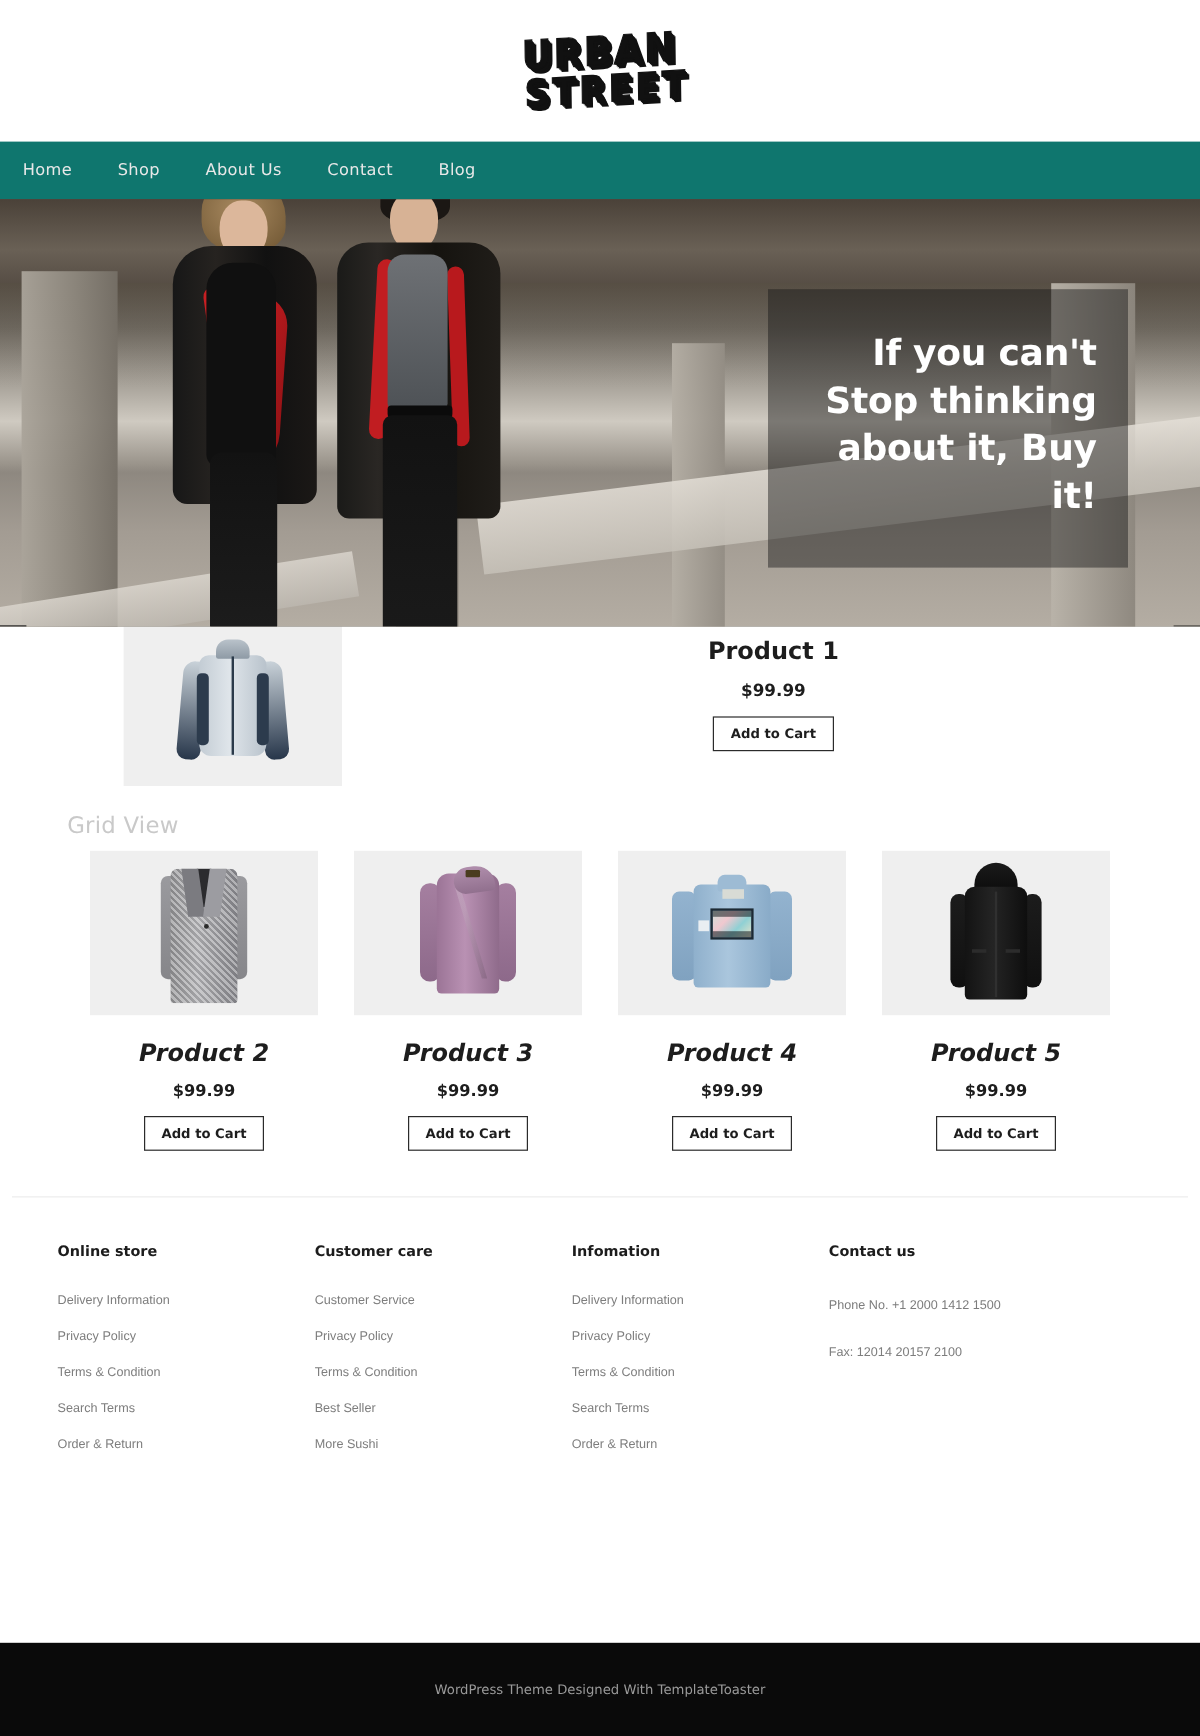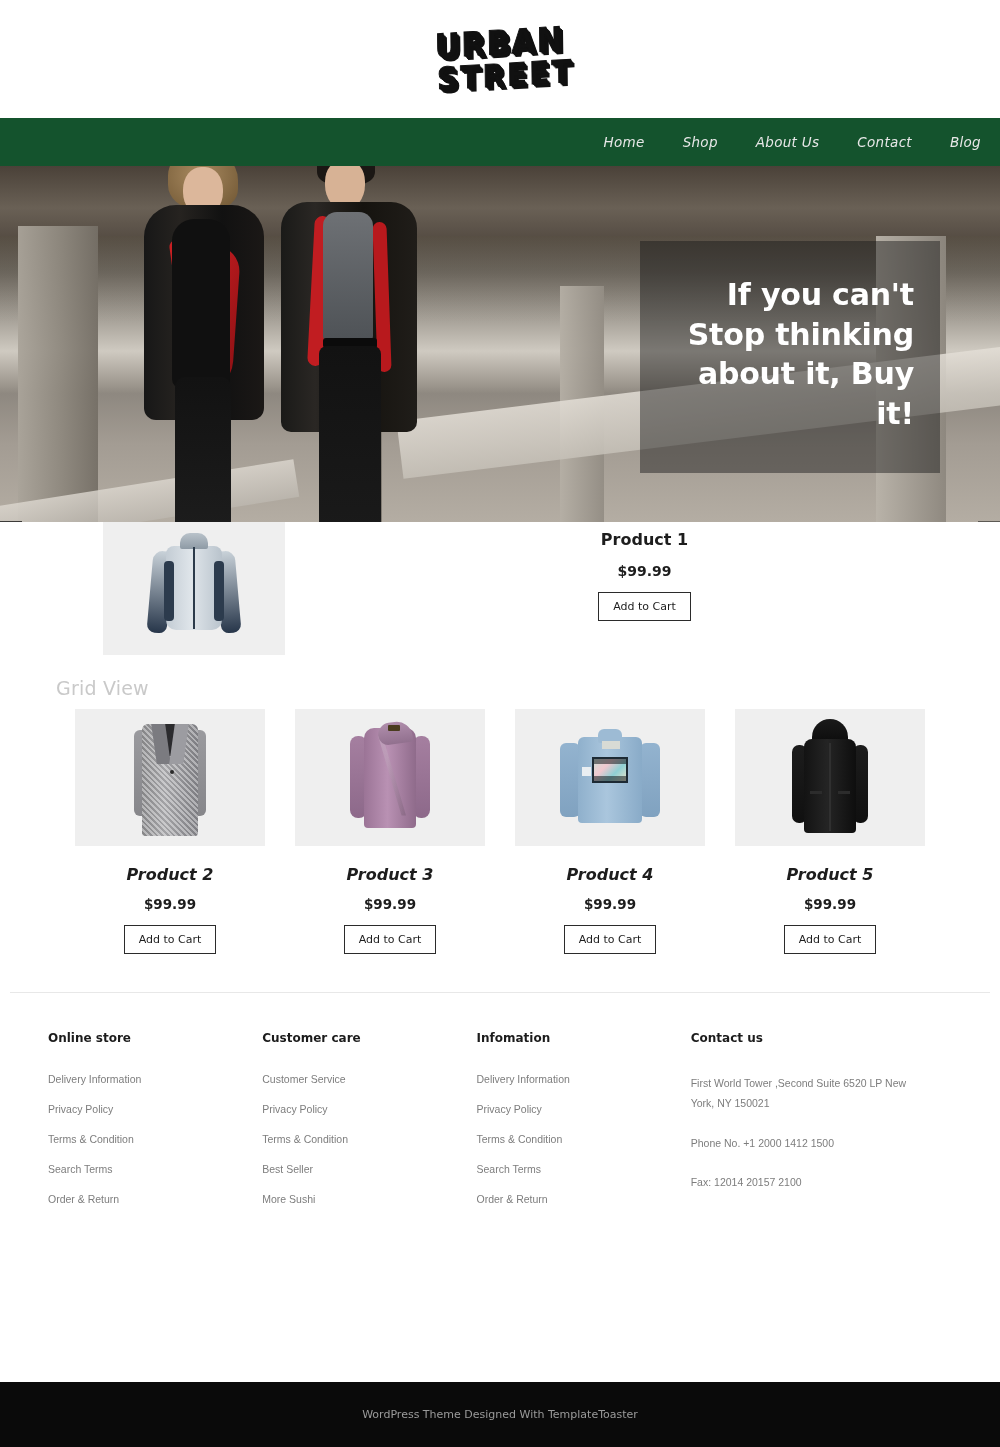--- a/index.html
+++ b/index.html
@@ -43,25 +43,24 @@
   .logo-line.second {
     font-size: 31px;
     letter-spacing: 3px;
     margin-top: 3px;
     margin-left: 8px;
   }
 
   
   .main-nav {
     height: 48px;
-    background: #14532d;
+    background: #0f766e;
     display: flex;
     align-items: center;
-    justify-content: flex-end;
-    font-style: italic;
+    justify-content: flex-start;
   }
   .nav-list { display: flex; list-style: none; gap: 0; }
   .nav-item {
     color: #e8e8e8;
     font-size: 13.5px;
     padding: 0 19px;
     letter-spacing: 0.3px;
     cursor: pointer;
     font-family: "DejaVu Sans", sans-serif;
   }
@@ -217,21 +216,21 @@
     margin-left: 47px;
     display: flex; align-items: center; justify-content: center;
     flex: 0 0 auto;
   }
   .list-info {
     flex: 1;
     text-align: center;
     padding: 8px 0 0 60px;
   }
   .product-title {
-    font-size: 16px;
+    font-size: 20px;
     font-weight: bold;
     color: #1d1d1d;
     font-family: "DejaVu Sans", sans-serif;
   }
   .product-desc {
     font-size: 11.5px;
     color: #8a8a8a;
     line-height: 1.55;
     margin: 12px auto 0 auto;
     max-width: 590px;
@@ -243,21 +242,21 @@
     margin-top: 14px;
     font-family: "DejaVu Sans", sans-serif;
   }
   .btn-cart {
     display: inline-block;
     margin-top: 13px;
     border: 1px solid #2b2b2b;
     background: #fff;
     color: #1d1d1d;
     font-size: 11px;
-    font-weight: normal;
+    font-weight: bold;
     padding: 7px 14px;
     cursor: pointer;
     font-family: "DejaVu Sans", sans-serif;
   }
 
   
   .grid-view {
     display: flex;
     justify-content: center;
     gap: 30px;
@@ -404,21 +403,21 @@
   .footer-text {
     font-size: 10.5px;
     color: #7d7d7d;
     margin-bottom: 19px;
     line-height: 1.95;
   }
 
   .bottom-bar {
     position: absolute;
     left: 0; right: 0; bottom: 0;
-    height: 65px;
+    height: 78px;
     background: #0a0a0a;
     display: flex;
     align-items: center;
     justify-content: center;
   }
   .bottom-text {
     color: #9a9a9a;
     font-size: 11px;
     font-family: "DejaVu Sans", sans-serif;
   }
@@ -611,21 +610,20 @@
     <div class="footer-title">Infomation</div>
     <a class="footer-link">Delivery Information</a>
     <a class="footer-link">Privacy Policy</a>
     <a class="footer-link">Terms &amp; Condition</a>
     <a class="footer-link">Search Terms</a>
     <a class="footer-link">Order &amp; Return</a>
   </div>
 
   <div class="footer-col">
     <div class="footer-title">Contact us</div>
-    <div class="footer-text">First World Tower ,Second Suite 6520 LP New York, NY 150021</div>
     <div class="footer-text">Phone No. +1 2000 1412 1500</div>
     <div class="footer-text">Fax: 12014 20157 2100</div>
   </div>
 
 </footer>
 
 <div class="bottom-bar">
   <div class="bottom-text">WordPress Theme Designed With TemplateToaster</div>
 </div>
 

